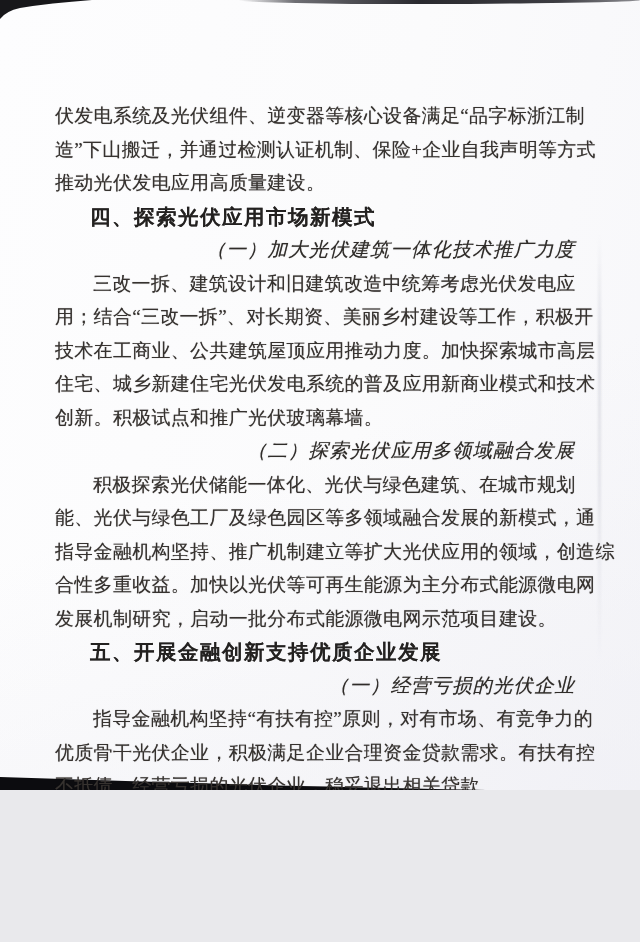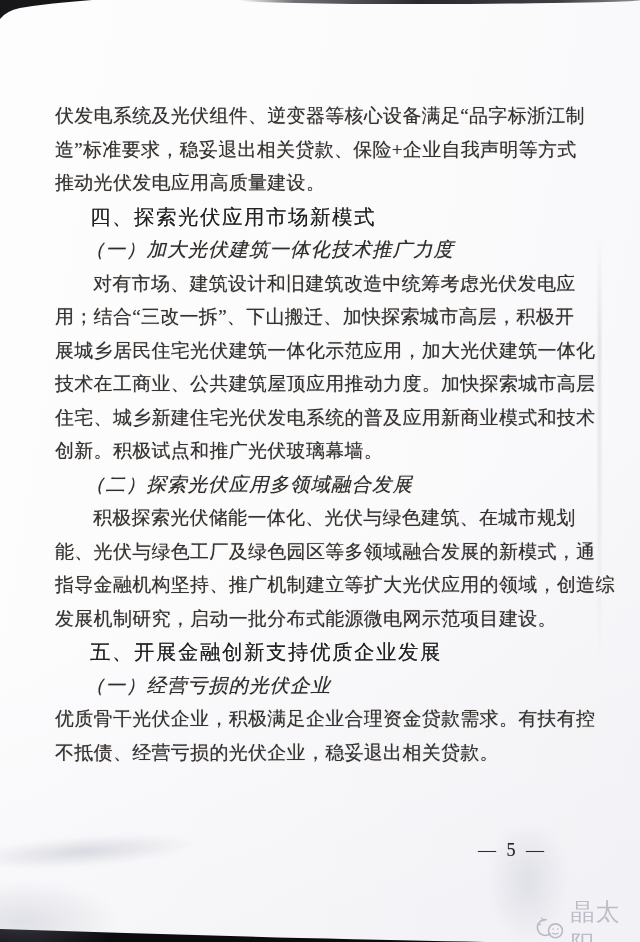--- a/index.html
+++ b/index.html
@@ -3,21 +3,21 @@
 <meta charset="utf-8">
 <style>
   html, body {
     margin: 0;
     padding: 0;
     background: #e9e9ec;
   }
   .page {
     position: relative;
     width: 640px;
-    height: 942px;
+    height: 790px;
     margin: 0 auto;
     overflow: hidden;
     background:
       linear-gradient(160deg, rgba(255,255,255,0) 55%, rgba(236,236,242,0.55) 100%),
       linear-gradient(100deg, #fdfdfe 0%, #fbfbfc 55%, #f7f7fa 100%);
     font-family: "Liberation Serif", "DejaVu Serif", serif;
   }
 
   
   .doc {
@@ -31,33 +31,34 @@
     line-height: 33.5px;
     font-size: 19px;
     color: #36322f;
     letter-spacing: 0.3px;
     white-space: nowrap;
     text-shadow: 0 0 0.8px rgba(46,42,40,0.55);
   }
   .line.indent { padding-left: 38px; }
   .line.h {
     font-family: "Liberation Sans", "DejaVu Sans", sans-serif;
-    font-weight: 400;
+    font-weight: 700;
     font-size: 20.5px;
     letter-spacing: 1.5px;
     color: #232120;
     padding-left: 35px;
     text-shadow: 0 0 0.6px rgba(25,23,22,0.6);
   }
   .line.sub {
     font-style: italic;
     font-size: 19.5px;
     letter-spacing: 1px;
     color: #2f2c29;
     padding-left: 30px;
+    text-align: right;
   }
 
   
   .pagenum {
     position: absolute;
     left: 478px;
     top: 840px;
     font-size: 18px;
     letter-spacing: 3px;
     color: #2b2927;
@@ -132,37 +133,38 @@
   <svg class="artifact bottom-band" width="640" height="16" viewBox="0 0 640 16">
     <path d="M0,3 Q150,8 300,12 Q410,14.5 485,16 L0,16 Z" fill="#0c0c0f"></path>
   </svg>
   <div class="artifact smudge-fold"></div>
   <div class="artifact smudge-corner"></div>
   <div class="artifact smudge-center"></div>
   <div class="artifact crease-right"></div>
 
   <div class="doc" id="doc">
       <div class="line body">伏发电系统及光伏组件、逆变器等核心设备满足“品字标浙江制</div>
-      <div class="line body">造”标准要求，稳妥退出相关贷款、保险+企业自我声明等方式</div>
+      <div class="line body">造”下山搬迁，并通过检测认证机制、保险+企业自我声明等方式</div>
       <div class="line body">推动光伏发电应用高质量建设。</div>
       <div class="line h">四、探索光伏应用市场新模式</div>
       <div class="line sub">（一）加大光伏建筑一体化技术推广力度</div>
-      <div class="line indent">对有市场、建筑设计和旧建筑改造中统筹考虑光伏发电应</div>
-      <div class="line body">用；结合“三改一拆”、下山搬迁、加快探索城市高层，积极开</div>
-      <div class="line body">展城乡居民住宅光伏建筑一体化示范应用，加大光伏建筑一体化</div>
+      <div class="line indent">三改一拆、建筑设计和旧建筑改造中统筹考虑光伏发电应</div>
+      <div class="line body">用；结合“三改一拆”、对长期资、美丽乡村建设等工作，积极开</div>
       <div class="line body">技术在工商业、公共建筑屋顶应用推动力度。加快探索城市高层</div>
       <div class="line body">住宅、城乡新建住宅光伏发电系统的普及应用新商业模式和技术</div>
       <div class="line body">创新。积极试点和推广光伏玻璃幕墙。</div>
       <div class="line sub">（二）探索光伏应用多领域融合发展</div>
       <div class="line indent">积极探索光伏储能一体化、光伏与绿色建筑、在城市规划</div>
       <div class="line body">能、光伏与绿色工厂及绿色园区等多领域融合发展的新模式，通</div>
       <div class="line body">指导金融机构坚持、推广机制建立等扩大光伏应用的领域，创造综</div>
+      <div class="line body">合性多重收益。加快以光伏等可再生能源为主分布式能源微电网</div>
       <div class="line body">发展机制研究，启动一批分布式能源微电网示范项目建设。</div>
       <div class="line h">五、开展金融创新支持优质企业发展</div>
       <div class="line sub">（一）经营亏损的光伏企业</div>
+      <div class="line indent">指导金融机构坚持“有扶有控”原则，对有市场、有竞争力的</div>
       <div class="line body">优质骨干光伏企业，积极满足企业合理资金贷款需求。有扶有控</div>
       <div class="line body">不抵债、经营亏损的光伏企业，稳妥退出相关贷款。</div>
     </div>
 
   <div class="pagenum">— 5 —</div>
 
   <div class="watermark">
     <svg width="34" height="27" viewBox="0 0 34 27" fill="none" stroke="#b9bac4" stroke-width="1.7" stroke-linecap="round">
       <path d="M11,4 A8.5,8.5 0 1 0 15.5,19"></path>
       <circle cx="21" cy="16" r="7.5"></circle>

